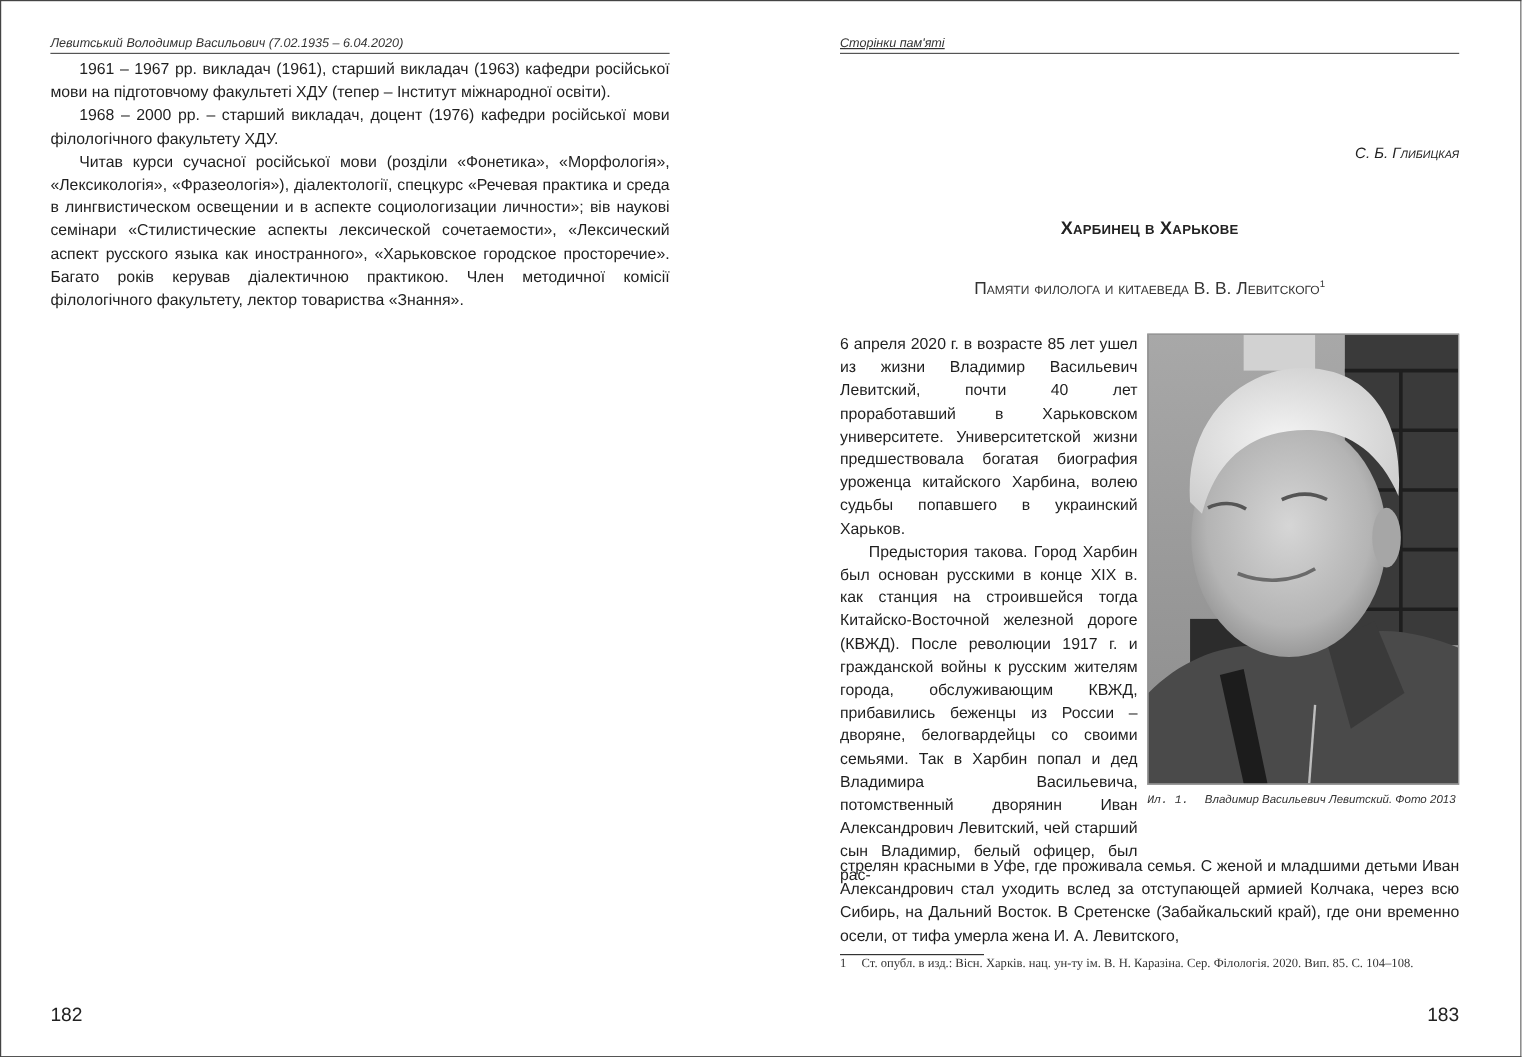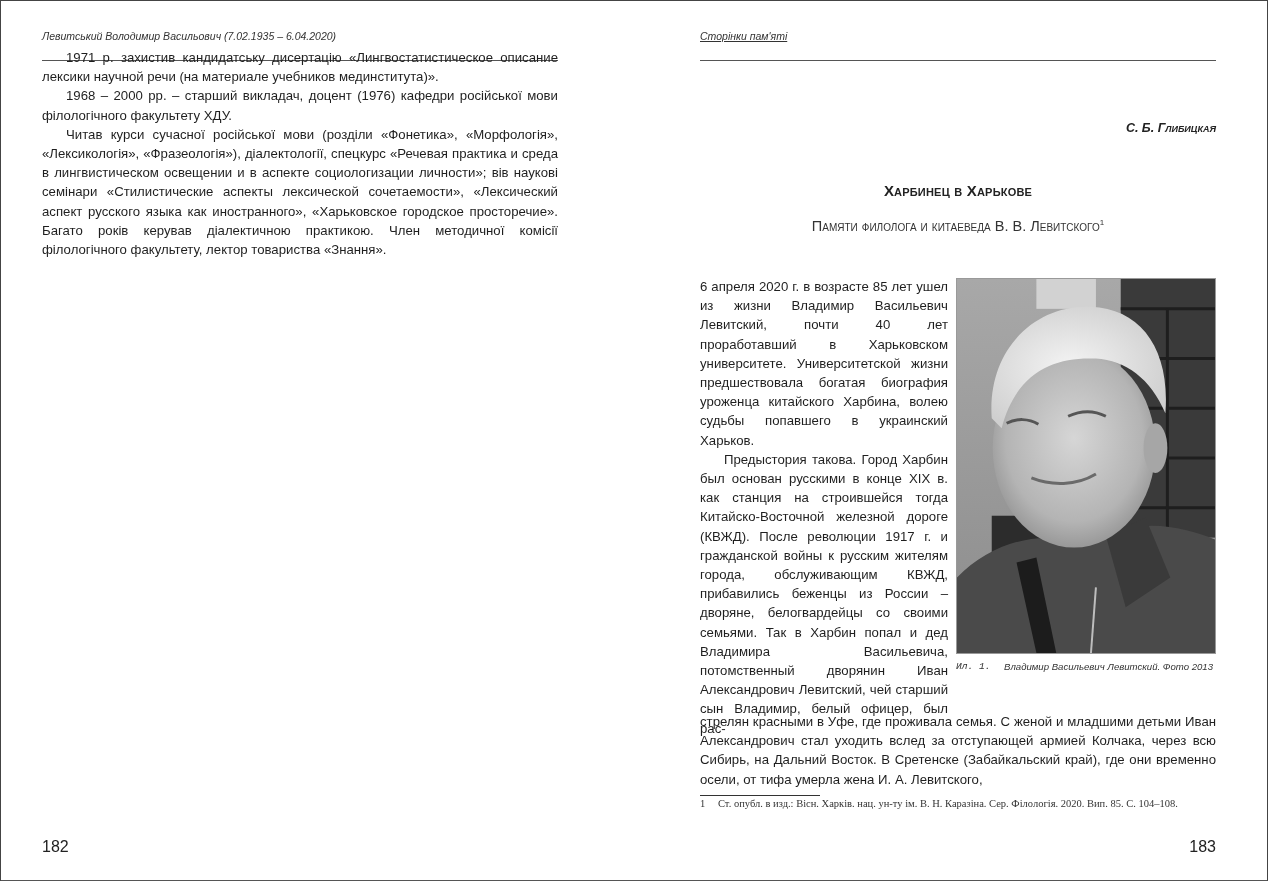--- a/index.html
+++ b/index.html
@@ -11,46 +11,46 @@
       position: absolute; left: 0; top: 0; width: 1266px; height: 879px;
       border: 1px solid #444; border-bottom: 2px solid #555; box-sizing: content-box;
     }
     .page { position: absolute; top: 0; }
     .page-left { left: 42px; width: 516px; }
     .page-right { left: 700px; width: 516px; }
 
     .running-head {
       position: absolute; top: 29px; left: 0; width: 100%;
       font-style: italic; font-size: 10.5px; color: #333;
-      border-bottom: 1.5px solid #555; padding-bottom: 17px; line-height: 14px;
+      border-bottom: 1.5px solid #555; padding-bottom: 1px; line-height: 14px;
     }
     .page-right .running-head { text-align: left; text-decoration: underline; }
 
     .body-text {
       position: absolute; left: 0; width: 100%;
       font-size: 13.2px; line-height: 19.2px; text-align: justify; color: #1f1f1f;
     }
     .body-text p { margin: 0; text-indent: 24px; }
     .page-left .body-text { top: 48px; }
 
     .page-number { position: absolute; top: 838px; font-size: 16px; color: #222; }
     .page-left .page-number { left: 0; }
     .page-right .page-number { right: 0; }
 
     .author {
       position: absolute; top: 121px; right: 0;
-      font-weight: bold; font-style: italic; font-size: 12.5px; color: #222;
+      font-weight: normal; font-style: italic; font-size: 12.5px; color: #222;
       font-variant: small-caps;
     }
     .title {
       position: absolute; top: 182px; left: 0; width: 100%; text-align: center;
       font-weight: bold; font-size: 15px; font-variant: small-caps; color: #222; letter-spacing: 0.2px;
     }
     .subtitle {
-      position: absolute; top: 218px; left: 0; width: 100%; text-align: center;
+      position: absolute; top: 232px; left: 0; width: 100%; text-align: center;
       font-size: 14.5px; font-variant: small-caps; color: #333;
     }
     .subtitle sup { font-size: 8px; vertical-align: super; }
 
     .wrap-col {
       position: absolute; top: 277px; left: 0; width: 248px;
       font-size: 13.2px; line-height: 19.2px; text-align: justify; color: #1f1f1f;
     }
     .wrap-col p { margin: 0; }
     .wrap-col p.indent { text-indent: 24px; }
@@ -84,21 +84,21 @@
     .footnote .fn-text { margin-left: 18px; text-align: justify; }
   </style>
 </head>
 <body>
 
 <div class="frame"></div>
 
 <div class="page page-left">
   <div class="running-head">Левитський Володимир Васильович (7.02.1935 – 6.04.2020)</div>
   <div class="body-text">
-    <p>1971 р. захистив кандидатську дисертацію «Лингвостатистическое описание лексики научной речи (на материале учебников мединститута)».</p>
+    <p>1961 – 1967 рр. викладач (1961), старший викладач (1963) кафедри російської мови на підготовчому факультеті ХДУ (тепер – Інститут міжнародної освіти).</p>
     <p>1968 – 2000 рр. – старший викладач, доцент (1976) кафедри російської мови філологічного факультету ХДУ.</p>
     <p>Читав курси сучасної російської мови (розділи «Фонетика», «Морфологія», «Лексикологія», «Фразеологія»), діалектології, спецкурс «Речевая практика и среда в лингвистическом освещении и в аспекте социологизации личности»; вів наукові семінари «Стилистические аспекты лексической сочетаемости», «Лексический аспект русского языка как иностранного», «Харьковское городское просторечие». Багато років керував діалектичною практикою. Член методичної комісії філологічного факультету, лектор товариства «Знання».</p>
   </div>
   <div class="page-number">182</div>
 </div>
 
 <div class="page page-right">
   <div class="running-head">Сторінки пам'яті</div>
   <div class="author">С. Б. Глибицкая</div>
   <div class="title">Харбинец в Харькове</div>

